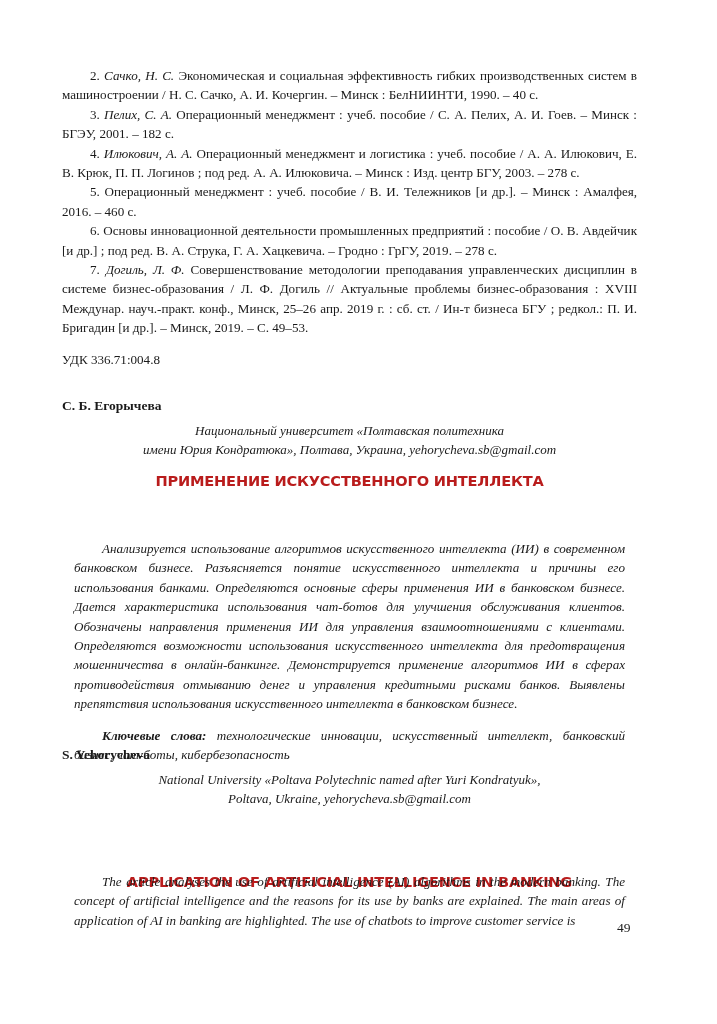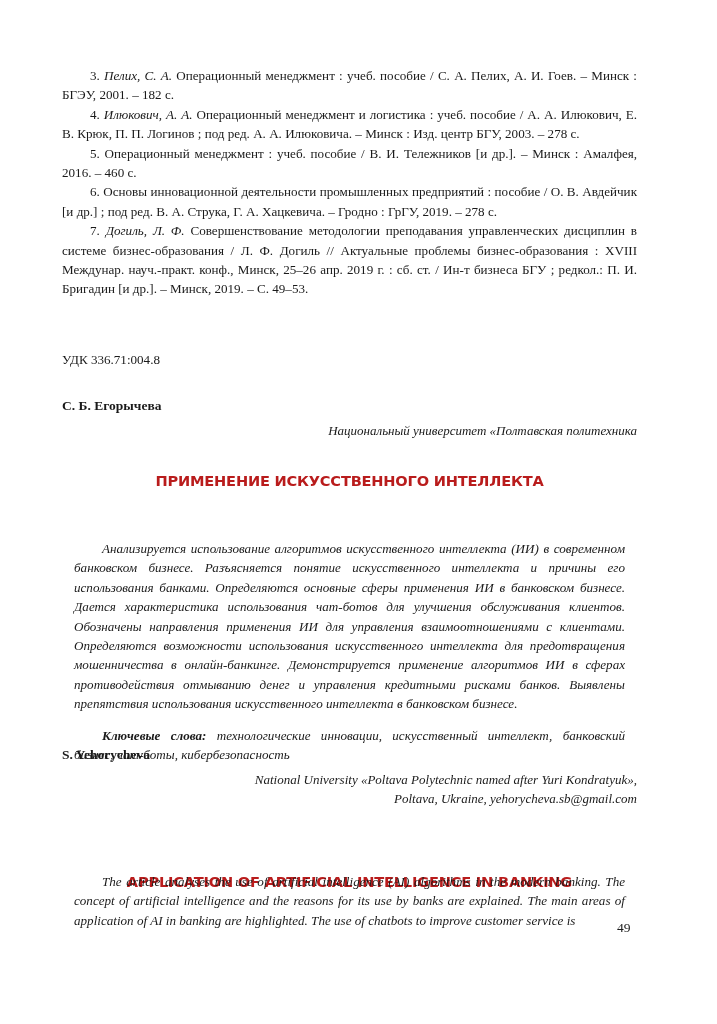--- a/index.html
+++ b/index.html
@@ -5,43 +5,45 @@
   html, body { margin: 0; padding: 0; background: #ffffff; }
   body { width: 717px; height: 1024px; position: relative; overflow: hidden;
          font-family: "Liberation Serif", "DejaVu Serif", serif; color: #1a1a1a; }
   .page { position: absolute; left: 62px; top: 66px; width: 575px; }
   .p { font-size: 13.1px; line-height: 19.4px; text-align: justify; margin: 12px; }
   .ind { text-indent: 28px; }
   .it { font-style: italic; }
   .ref { margin: 0; }
   .udc { position: absolute; left: 62px; top: 352px; font-size: 13.1px; }
   .author { position: absolute; left: 62px; width: 575px; text-align: left; font-weight: bold; font-size: 13.5px; }
-  .affil { position: absolute; left: 62px; width: 575px; text-align: right; font-style: italic; font-size: 13px; line-height: 19.4px; }
+  .affil { position: absolute; left: 62px; width: 575px; text-align: center; font-style: italic; font-size: 13px; line-height: 19.4px; }
   .title { position: absolute; left: 62px; width: 575px; text-align: center; font-family: "DejaVu Sans", "Liberation Sans", sans-serif;
            font-weight: bold; font-size: 14.6px; line-height: 22px; letter-spacing: -0.2px; color: #b91c1c; }
   .abs { position: absolute; left: 62px; width: 575px; }
   .kw-label { font-weight: bold; font-style: italic; }
   .pagenum { position: absolute; left: 617px; top: 920px; font-size: 13.5px; }
 </style>
 </head>
 <body>
 
 <div class="page">
+  <p class="p ind ref"><span>2.</span> <span class="it">Сачко, Н. С.</span><span> Экономическая и социальная эффективность гибких производственных систем в машиностроении / Н. С. Сачко, А. И. Кочергин. – Минск : БелНИИНТИ, 1990. – 40 с.</span></p>
   <p class="p ind ref"><span>3.</span> <span class="it">Пелих, С. А.</span><span> Операционный менеджмент : учеб. пособие / С. А. Пелих, А. И. Гоев. – Минск : БГЭУ, 2001. – 182 с.</span></p>
   <p class="p ind ref"><span>4.</span> <span class="it">Илюкович, А. А.</span><span> Операционный менеджмент и логистика : учеб. пособие / А. А. Илюкович, Е. В. Крюк, П. П. Логинов ; под ред. А. А. Илюковича. – Минск : Изд. центр БГУ, 2003. – 278 с.</span></p>
   <p class="p ind ref"><span>5.</span><span> Операционный менеджмент : учеб. пособие / В. И. Тележников [и др.]. – Минск : Амалфея, 2016. – 460 с.</span></p>
   <p class="p ind ref"><span>6.</span><span> Основы инновационной деятельности промышленных предприятий : пособие / О. В. Авдейчик [и др.] ; под ред. В. А. Струка, Г. А. Хацкевича. – Гродно : ГрГУ, 2019. – 278 с.</span></p>
   <p class="p ind ref"><span>7.</span> <span class="it">Догиль, Л. Ф.</span><span> Совершенствование методологии преподавания управленческих дисциплин в системе бизнес-образования / Л. Ф. Догиль // Актуальные проблемы бизнес-образования : XVIII Междунар. науч.-практ. конф., Минск, 25–26 апр. 2019 г. : сб. ст. / Ин-т бизнеса БГУ ; редкол.: П. И. Бригадин [и др.]. – Минск, 2019. – С. 49–53.</span></p>
 </div>
 
 <div class="udc">УДК 336.71:004.8</div>
 
 <div class="author" style="top:398px;">С. Б. Егорычева</div>
 <div class="affil" style="top:421px;">
   <div>Национальный университет «Полтавская политехника</div>
+  <div>имени Юрия Кондратюка», Полтава, Украина, yehorycheva.sb@gmail.com</div>
 </div>
 
 <div class="title" style="top:470px;">
   <div>ПРИМЕНЕНИЕ ИСКУССТВЕННОГО ИНТЕЛЛЕКТА</div>
 </div>
 
 <div class="abs" style="top:527px;">
   <p class="p ind it">Анализируется использование алгоритмов искусственного интеллекта (ИИ) в современном банковском бизнесе. Разъясняется понятие искусственного интеллекта и причины его использования банками. Определяются основные сферы применения ИИ в банковском бизнесе. Дается характеристика использования чат-ботов для улучшения обслуживания клиентов. Обозначены направления применения ИИ для управления взаимоотношениями с клиентами. Определяются возможности использования искусственного интеллекта для предотвращения мошенничества в онлайн-банкинге. Демонстрируется применение алгоритмов ИИ в сферах противодействия отмыванию денег и управления кредитными рисками банков. Выявлены препятствия использования искусственного интеллекта в банковском бизнесе.</p>
   <p class="p ind it"><span class="kw-label">Ключевые слова:</span><span> технологические инновации, искусственный интеллект, банковский бизнес, чат-боты, кибербезопасность</span></p>
 </div>

